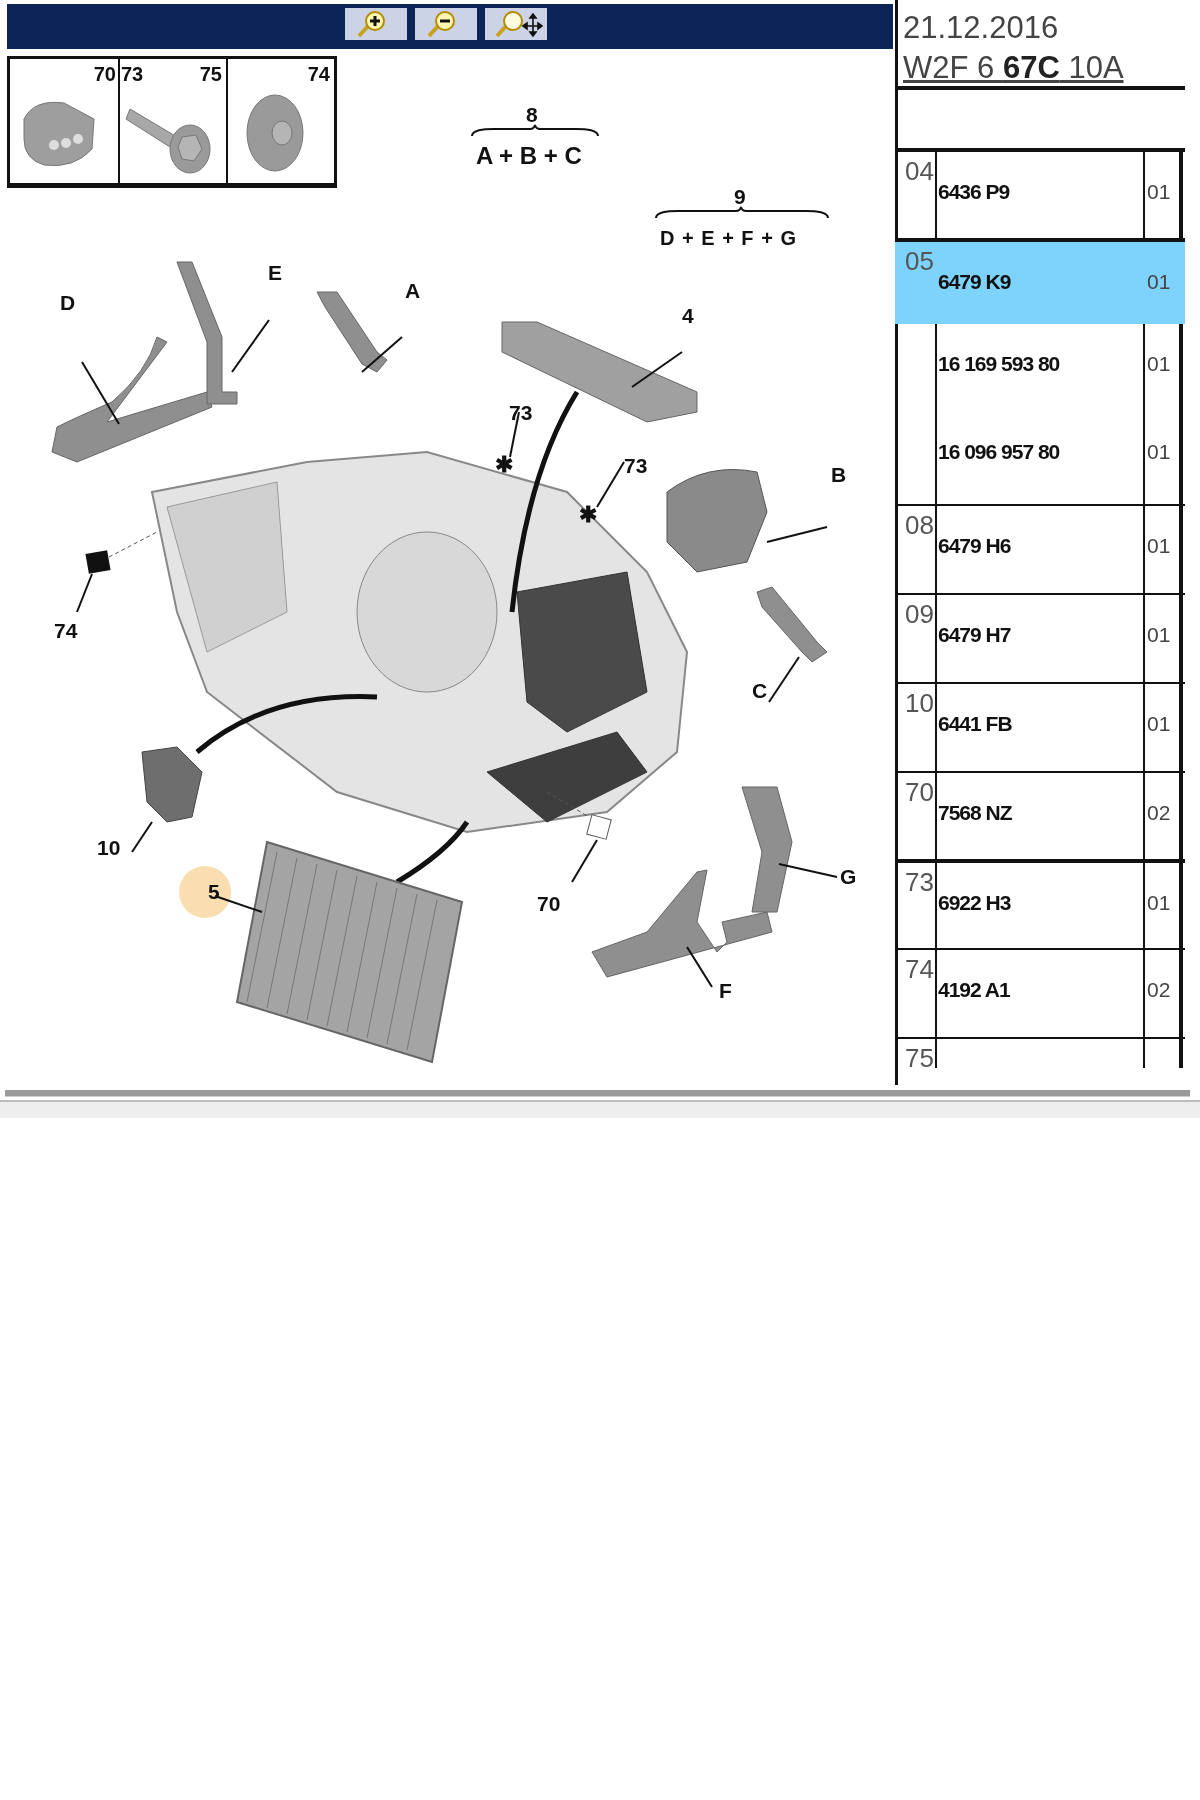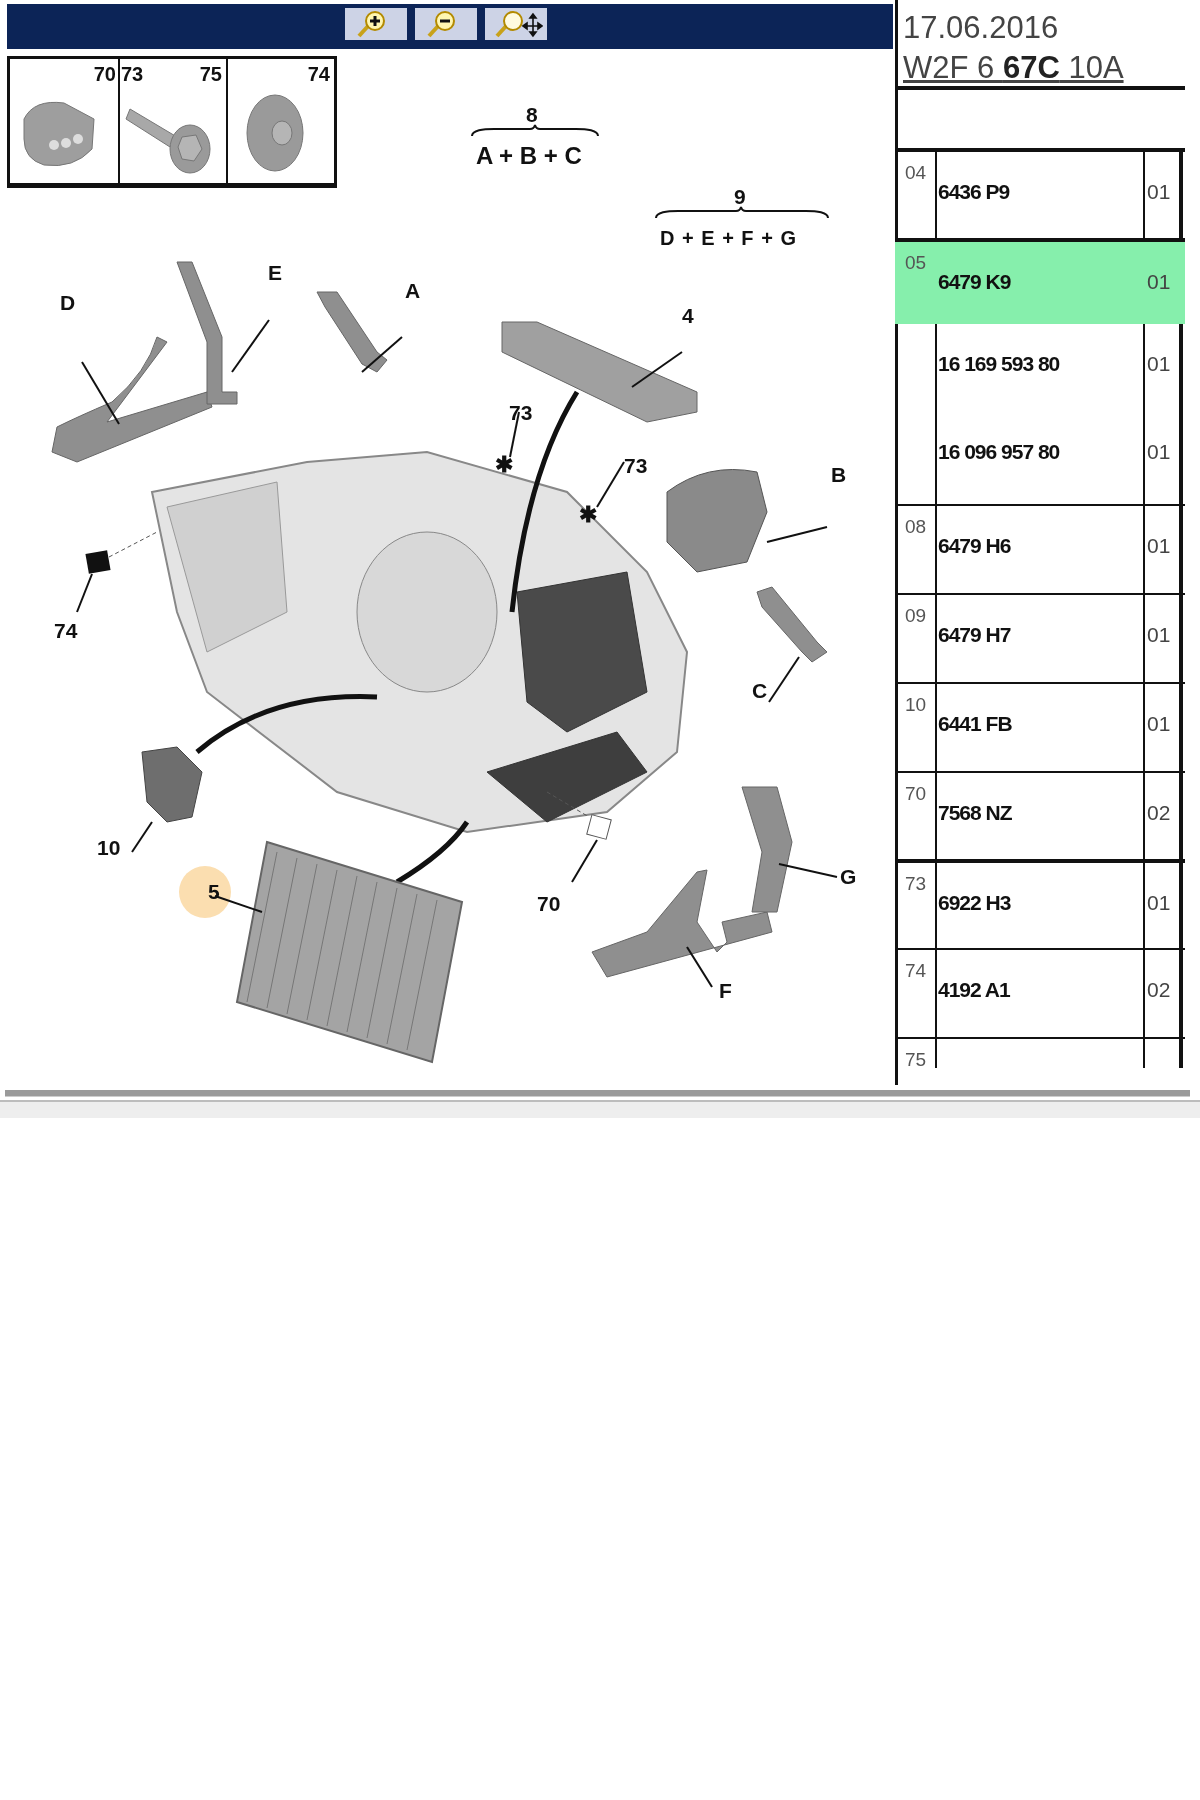--- a/index.html
+++ b/index.html
@@ -17,22 +17,22 @@
   .thumb .n{position:absolute;top:4px;font-weight:bold;font-size:20px;color:#111;}
   
   #panel{position:absolute;left:895px;top:0;width:290px;height:1085px;}
   #panel .vline{position:absolute;left:0;top:0;width:3px;height:1085px;background:#111;}
   .hdr-date{position:absolute;left:8px;top:10px;font-size:31px;color:#444;}
   .hdr-code{position:absolute;left:8px;top:50px;font-size:31px;color:#444;white-space:nowrap;text-decoration:underline;}
   .hdr-code b{color:#222;}
   .rule{position:absolute;left:0;height:4px;background:#111;width:290px;}
   .row{position:absolute;left:0;width:290px;border-top:2px solid #111;box-sizing:border-box;}
   .row.thick{border-top:4px solid #111;}
-  .row.sel{background:#86efac;text-align:right;}
-  .row .idx{position:absolute;left:10px;top:10px;font-size:19px;color:#555;}
+  .row.sel{background:#7dd3fc;text-align:right;}
+  .row .idx{position:absolute;left:10px;top:4px;font-size:26px;color:#555;}
   .row .ref{position:absolute;left:43px;top:28px;font-size:21px;color:#111;font-weight:bold;letter-spacing:-1px;}
   .row .qty{position:absolute;left:252px;top:28px;font-size:21px;color:#444;}
   .colA{position:absolute;left:40px;top:148px;width:2px;height:920px;background:#111;}
   .colB{position:absolute;left:248px;top:148px;width:2px;height:920px;background:#111;}
   .colC{position:absolute;left:284px;top:148px;width:4px;height:920px;background:#111;}
   #hscroll{position:absolute;left:5px;top:1090px;width:1185px;height:6px;background:#9a9a9a;border-bottom:1px solid #ccc;}
   #statusbar{position:absolute;left:0;top:1100px;width:1200px;height:16px;background:#eeeeee;border-top:2px solid #bdbdbd;}
 </style>
 </head>
 <body>
@@ -186,21 +186,21 @@
     <span class="lbl" style="left:745px;top:628px">C</span>
     <span class="lbl" style="left:90px;top:785px">10</span>
     <span class="lbl" style="left:201px;top:829px">5</span>
     <span class="lbl" style="left:530px;top:841px">70</span>
     <span class="lbl" style="left:833px;top:814px">G</span>
     <span class="lbl" style="left:712px;top:928px">F</span>
   </div>
 
   <div id="panel">
     <div class="vline"></div>
-    <span class="hdr-date">17.06.2016</span>
+    <span class="hdr-date">21.12.2016</span>
     <span class="hdr-code"><span>W2F 6 </span><b>67C</b><span> 10A</span></span>
     <div class="rule" style="top:86px"></div>
 
     <div class="colA"></div>
     <div class="colB"></div>
     <div class="colC"></div>
 
     <div class="row thick" style="top:148px;height:90px">
       <span class="idx">04</span>
       <span class="ref">6436 P9</span>

